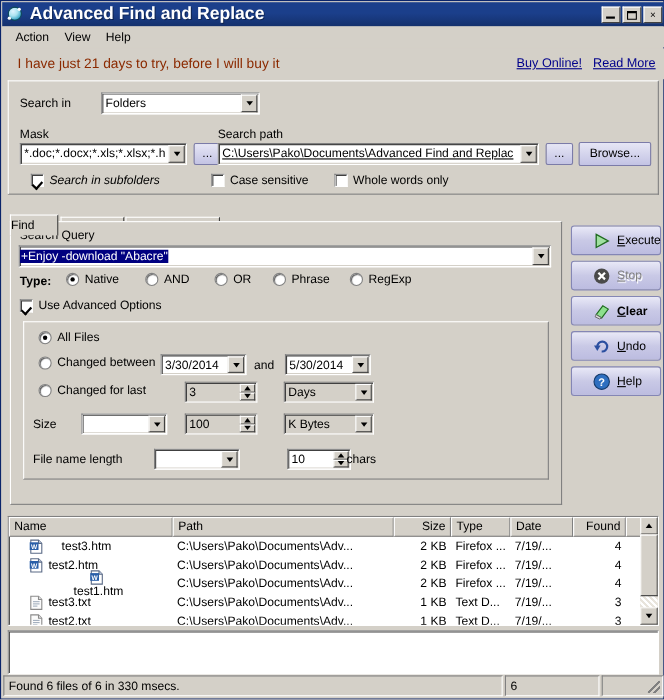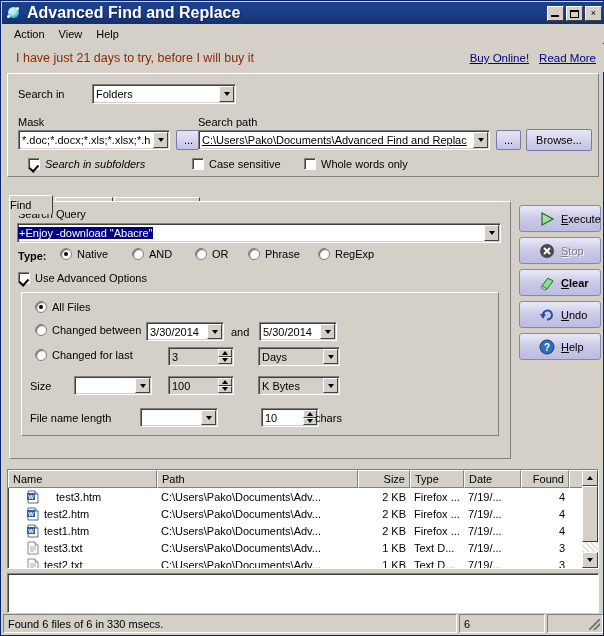--- a/index.html
+++ b/index.html
@@ -592,21 +592,21 @@
           <span>test2.htm</span>
         </div>
         <div class="lv-cell" style="width:201px;">C:\Users\Pako\Documents\Adv...</div>
         <div class="lv-cell r" style="width:52px;">2 KB</div>
         <div class="lv-cell" style="width:54px;">Firefox ...</div>
         <div class="lv-cell" style="width:57px;">7/19/...</div>
         <div class="lv-cell r" style="width:48px;">4</div>
       </div>
 
       <div class="lv-row">
-        <div class="lv-cell" style="width:149px;padding-left:18px;">
+        <div class="lv-cell" style="width:149px;padding-left:18px;flex-direction:column;">
           <span class="fileicon">
             <svg width="14" height="14" viewBox="0 0 14 14">
                 <path d="M2 1 h7 l3 3 v9 h-10 z" fill="#fff" stroke="#5a6a86"></path>
                 <path d="M9 1 v3 h3" fill="#c9d4e5" stroke="#5a6a86"></path>
                 <rect x="1" y="3" width="8" height="7" fill="#2a5fa8"></rect>
                 <text x="5" y="9" font-size="6" fill="#fff" font-family="Liberation Sans, sans-serif" text-anchor="middle" font-weight="bold">W</text>
               </svg>
           </span>
           <span>test1.htm</span>
         </div>

